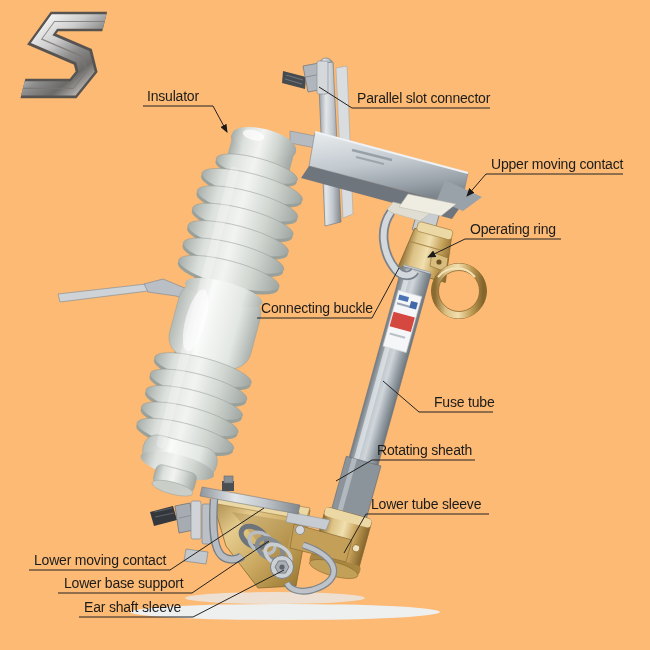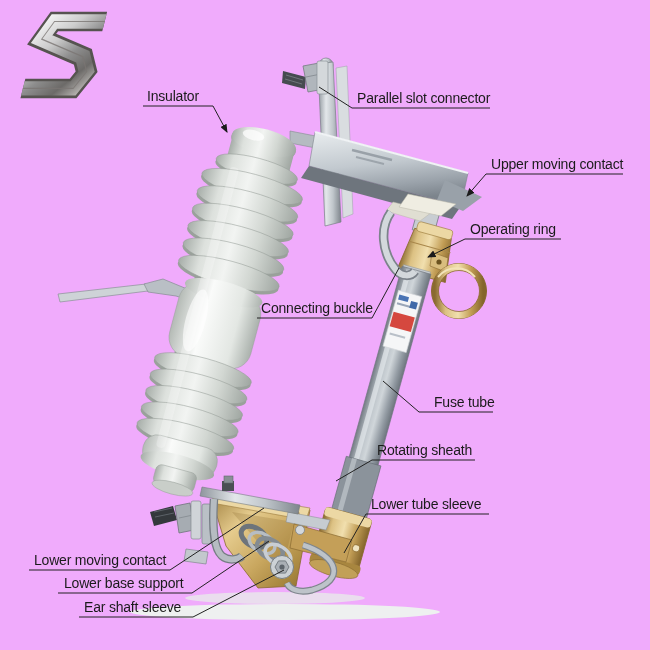--- a/index.html
+++ b/index.html
@@ -1,17 +1,17 @@
 <!DOCTYPE html>
 <html><head>
 <meta charset="utf-8">
 <style>
   html,body{margin:0;padding:0;background:#ffffff;}
   .stage{
-    position:relative;width:650px;height:650px;background:#f0abfc;overflow:hidden;
+    position:relative;width:650px;height:650px;background:#fdba74;overflow:hidden;
     font-family:"Liberation Sans", sans-serif;
   }
   .stage svg{position:absolute;left:0;top:0;}
   text.callout{
     font-family:"Liberation Sans", sans-serif;
     font-size:14px;
     letter-spacing:-0.2px;
     fill:#1b1b1b;
   }
   .lead{stroke:#222222;stroke-width:1;fill:none;}

